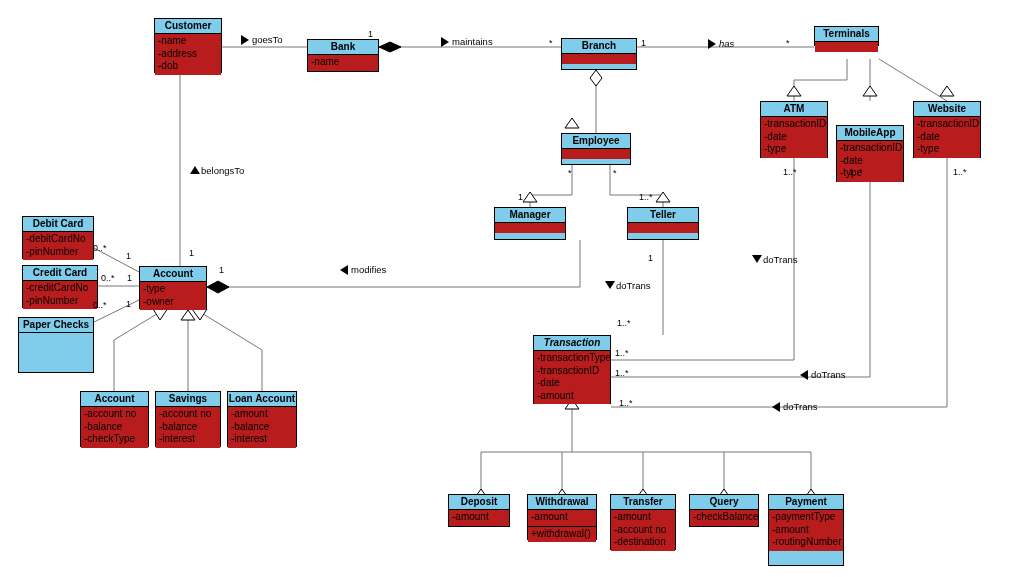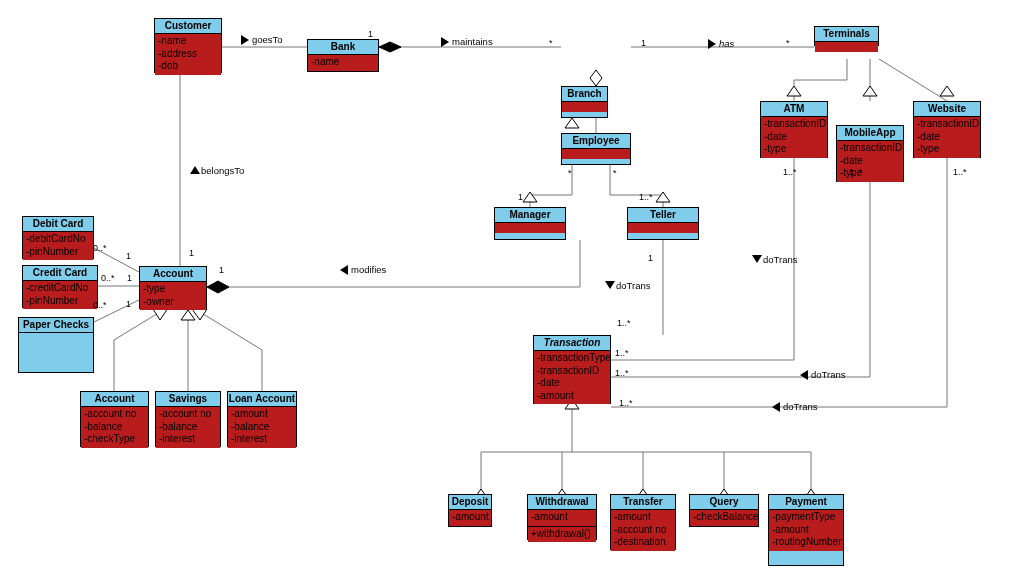--- a/index.html
+++ b/index.html
@@ -110,21 +110,21 @@
           <div>-address</div>
           <div>-dob</div>
         </div>
       </div>
       <div class="uml" style="left: 307px; top: 39px; width: 72px; height: 33px;">
         <div class="hdr">Bank</div>
         <div class="cmp">
           <div>-name</div>
         </div>
       </div>
-      <div class="uml" style="left: 561px; top: 38px; width: 47px; height: 32px; margin-top: 48px;">
+      <div class="uml" style="left: 561px; top: 38px; width: 76px; height: 32px;">
         <div class="hdr">Branch</div>
         <div class="cmp empty"></div>
       </div>
       <div class="uml" style="left: 814px; top: 26px; width: 65px; height: 20px;">
         <div class="hdr">Terminals</div>
         <div class="cmp empty"></div>
       </div>
       <div class="uml" style="left: 760px; top: 101px; width: 68px; height: 57px;">
         <div class="hdr">ATM</div>
         <div class="cmp">
@@ -211,21 +211,21 @@
       </div>
       <div class="uml" style="left: 533px; top: 335px; width: 78px; height: 69px;">
         <div class="hdr abstract">Transaction</div>
         <div class="cmp">
           <div>-transactionType</div>
           <div>-transactionID</div>
           <div>-date</div>
           <div>-amount</div>
         </div>
       </div>
-      <div class="uml" style="left: 448px; top: 494px; width: 44px; height: 33px;">
+      <div class="uml" style="left: 448px; top: 494px; width: 62px; height: 33px;">
         <div class="hdr">Deposit</div>
         <div class="cmp">
           <div>-amount</div>
         </div>
       </div>
       <div class="uml" style="left: 527px; top: 494px; width: 70px; height: 46px;">
         <div class="hdr">Withdrawal</div>
         <div class="cmp">
           <div>-amount</div>
         </div>

